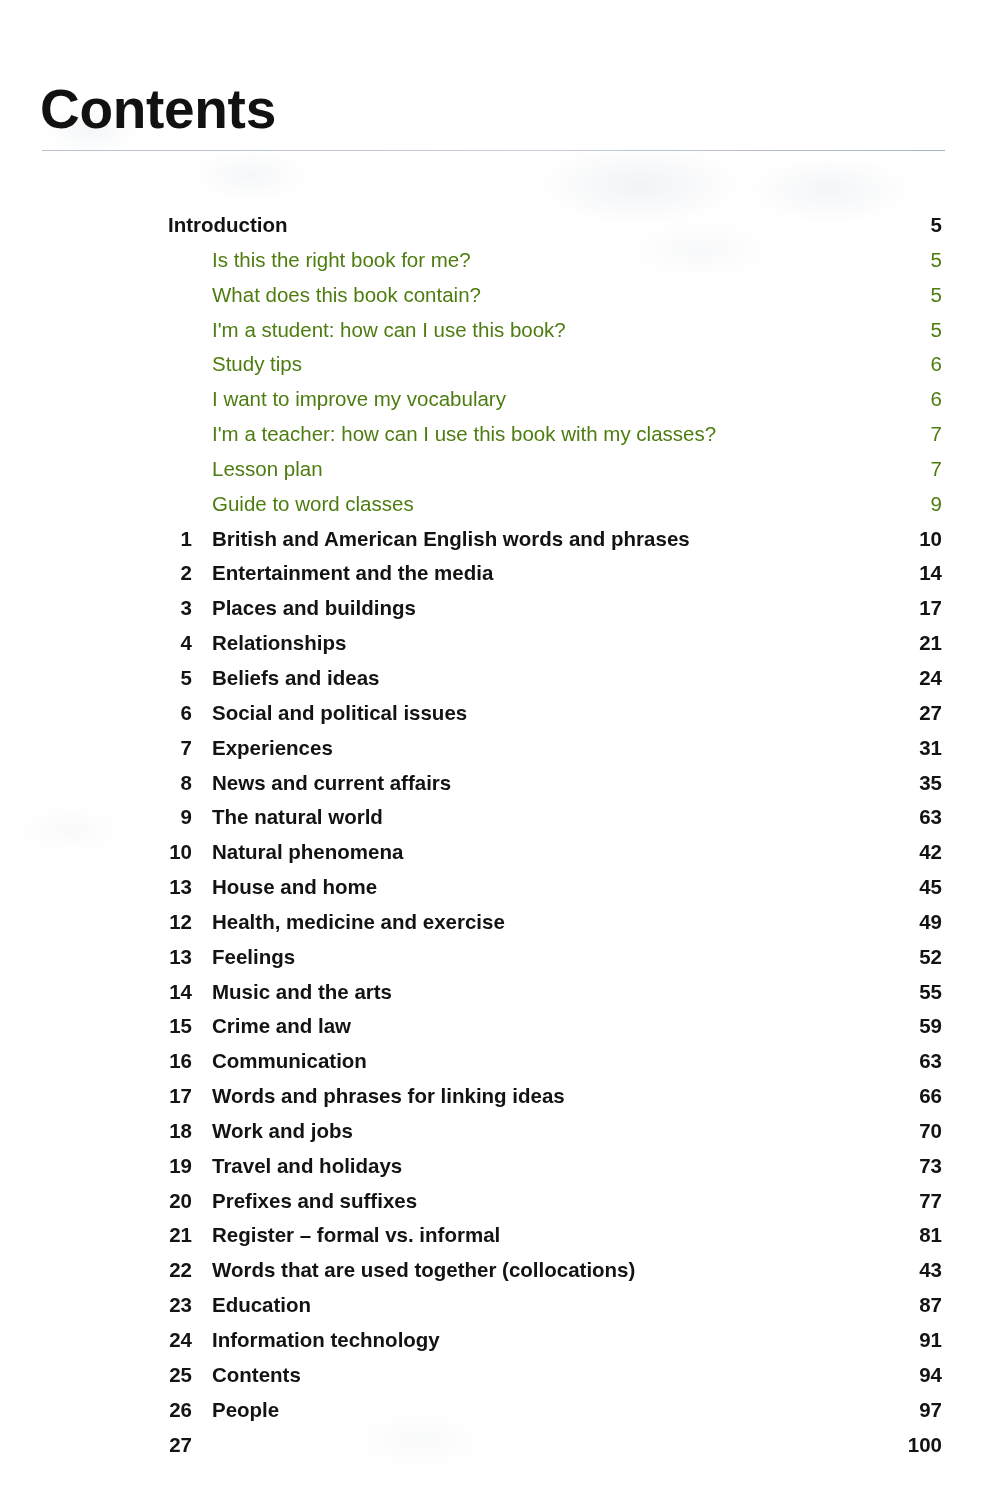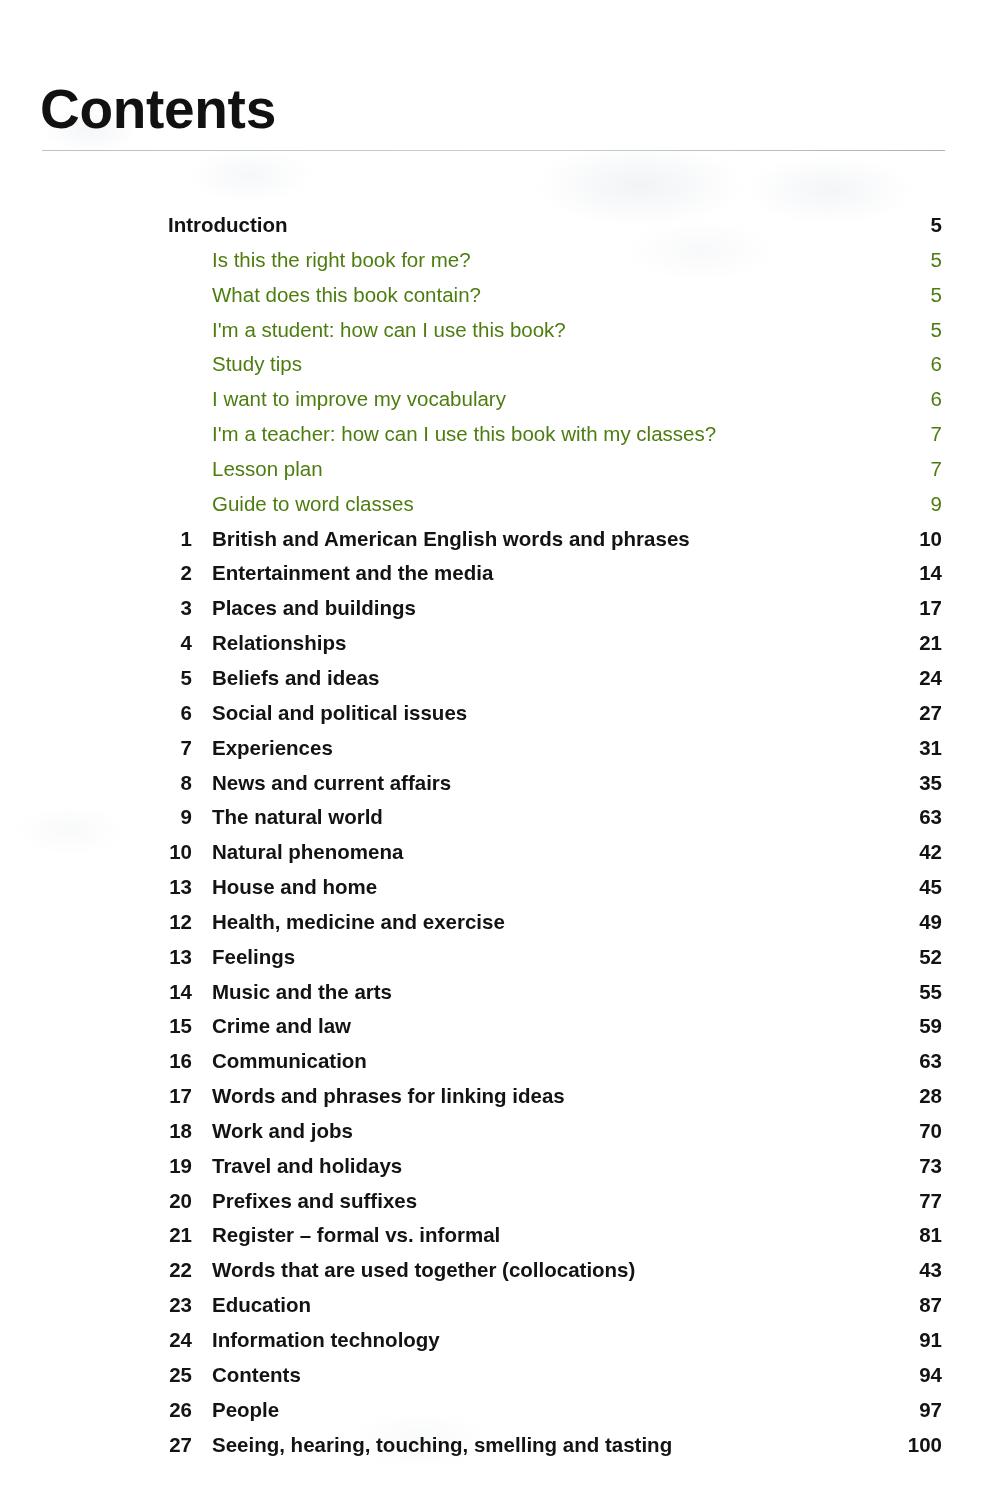--- a/index.html
+++ b/index.html
@@ -237,21 +237,21 @@
       <span class="row-page">59</span>
     </div>
     <div class="toc-row level-top">
       <span class="row-num">16</span>
       <span class="row-label">Communication</span>
       <span class="row-page">63</span>
     </div>
     <div class="toc-row level-top">
       <span class="row-num">17</span>
       <span class="row-label">Words and phrases for linking ideas</span>
-      <span class="row-page">28</span>
+      <span class="row-page">66</span>
     </div>
     <div class="toc-row level-top">
       <span class="row-num">18</span>
       <span class="row-label">Work and jobs</span>
       <span class="row-page">70</span>
     </div>
     <div class="toc-row level-top">
       <span class="row-num">19</span>
       <span class="row-label">Travel and holidays</span>
       <span class="row-page">73</span>
@@ -286,16 +286,15 @@
       <span class="row-label">Contents</span>
       <span class="row-page">94</span>
     </div>
     <div class="toc-row level-top">
       <span class="row-num">26</span>
       <span class="row-label">People</span>
       <span class="row-page">97</span>
     </div>
     <div class="toc-row level-top">
       <span class="row-num">27</span>
-      <span class="row-label">Seeing, hearing, touching, smelling and tasting</span>
       <span class="row-page">100</span>
     </div>
   </div>
 
 </body></html>

